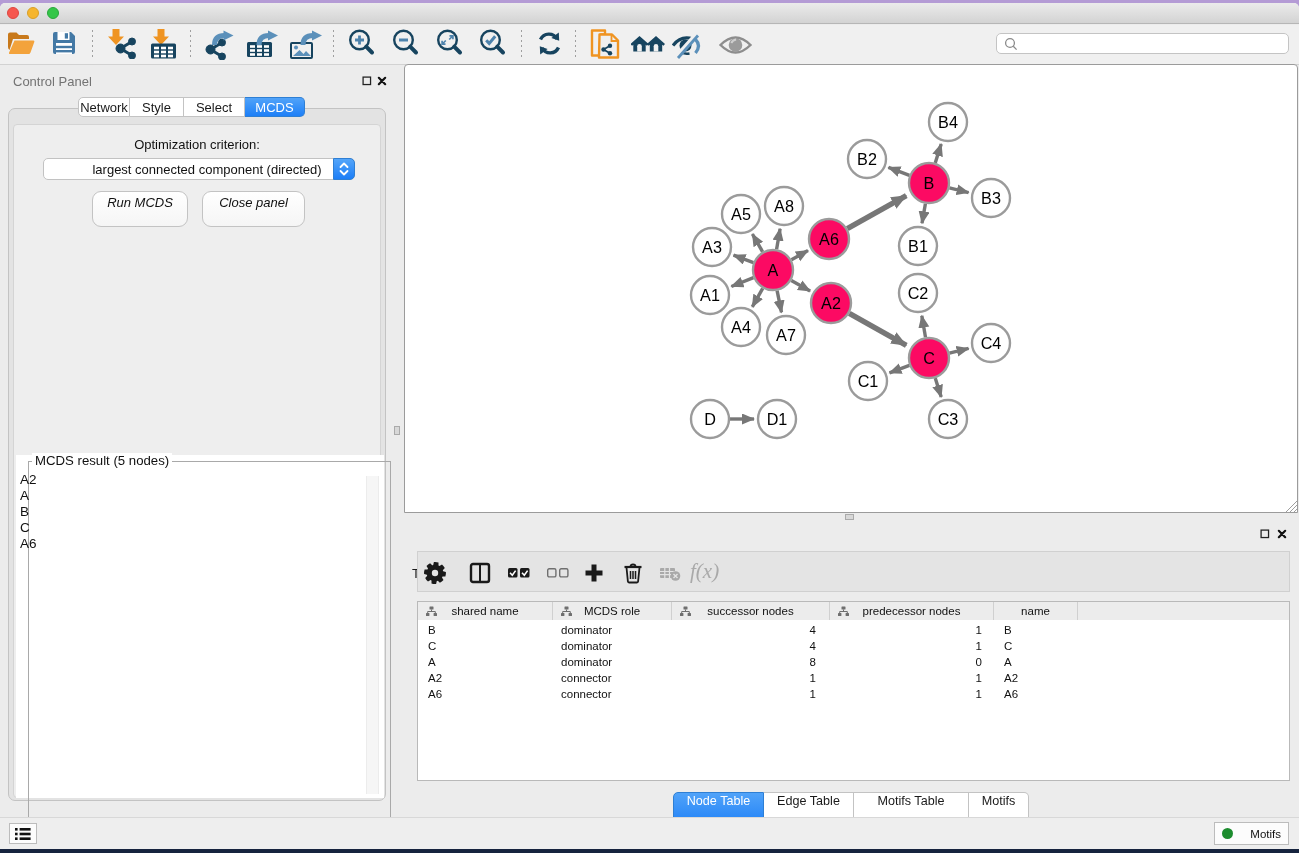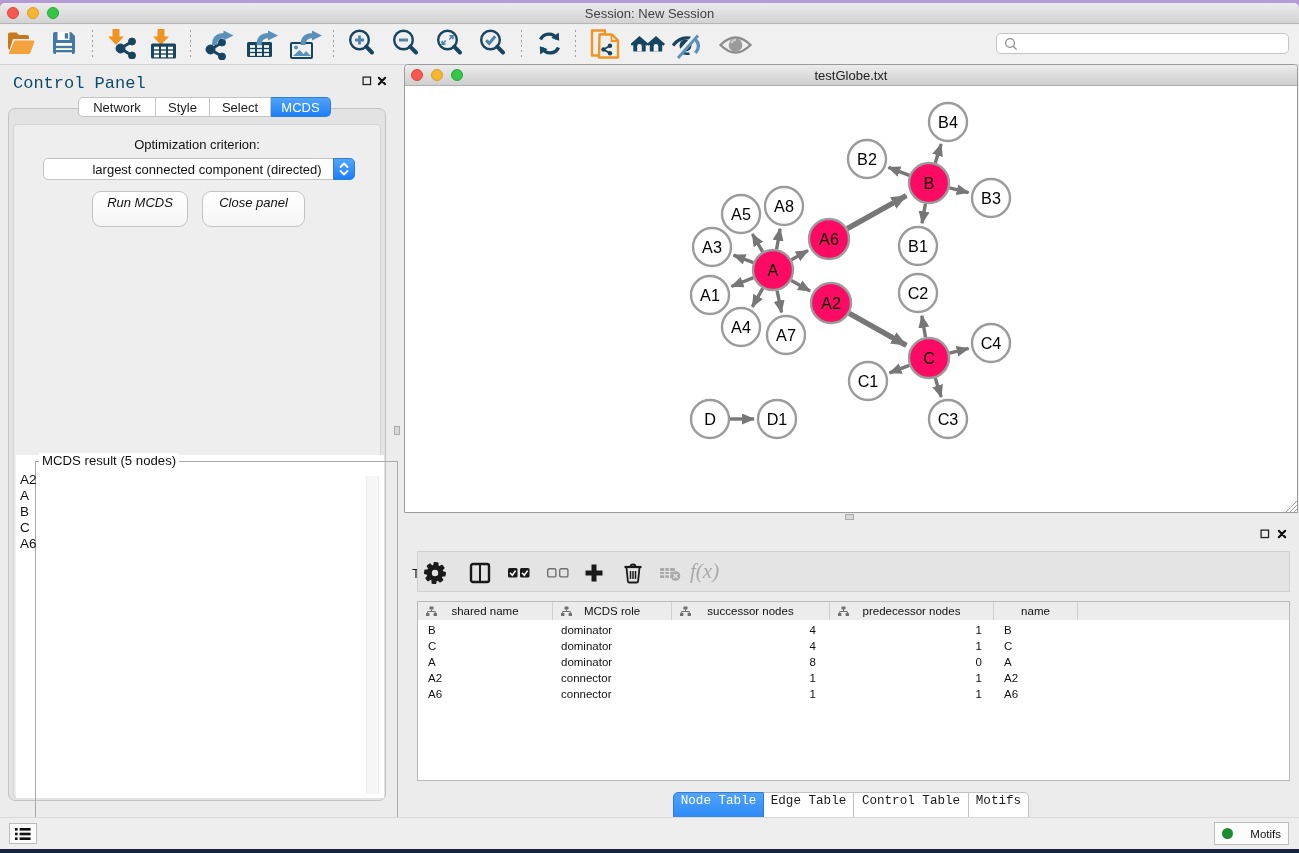--- a/index.html
+++ b/index.html
@@ -9,68 +9,67 @@
 .tl{position:absolute;width:12px;height:12px;border-radius:50%;top:4px;}
 #titlebar .t1{left:7px;background:#f6574e;border:0.5px solid #dd4640;}
 #titlebar .t2{left:27px;background:#f5b52e;border:0.5px solid #d99e27;}
 #titlebar .t3{left:47px;background:#35c649;border:0.5px solid #2aa63c;}
 #titletext{position:absolute;top:3px;width:100%;text-align:center;font-size:13px;color:#404040;}
 #toolbar{position:absolute;left:0;top:22px;width:100%;height:40px;background:#f0f0f0;border-bottom:1px solid #d2d2d2;}
 .sep{position:absolute;top:5px;height:28px;width:1px;background-image:linear-gradient(#9f9f9f 2px,transparent 2px);background-size:1px 5px;}
 #searchbox{position:absolute;left:996px;top:8px;width:293px;height:21px;background:#fff;border:1px solid #c4c4c4;border-radius:5px;}
 #searchbox svg{position:absolute;left:7px;top:3px;}
 
-#cp-title{position:absolute;left:13px;top:71px;font-size:17px;color:#0c4a6e;font-family:Liberation Mono, monospace;}
+#cp-title{position:absolute;left:13px;top:71px;font-size:13px;color:#737373;}
 #cpbox{position:absolute;left:8px;top:105px;width:378px;height:693px;background:#e3e3e3;border:1px solid #c3c3c3;border-radius:7px;}
 #cpinner{position:absolute;left:4px;top:15px;width:368px;height:674px;background:#eeeeee;border:1px solid #d4d4d4;border-radius:4px;}
 .seg{position:absolute;display:flex;height:20px;font-size:13px;}
 .seg div{background:#fff;border:1px solid #c3c3c3;border-left:none;color:#1a1a1a;text-align:center;line-height:19px;}
 .seg div:first-child{border-left:1px solid #c3c3c3;border-radius:5px 0 0 5px;}
 .seg div:last-child{border-radius:0 5px 5px 0;}
 .seg div.on{background:linear-gradient(#51a3f9,#1d7ff7);border-color:#2e7fd4;color:#fff;}
 #tabs1{left:78px;top:94px;}
 #opt-label{position:absolute;left:0;top:134px;width:394px;text-align:center;font-size:13px;color:#111;}
 #dropdown{position:absolute;left:43px;top:155px;width:312px;height:22px;background:#fff;border:1px solid #c2c2c2;border-radius:5px;font-size:13px;color:#111;text-align:center;line-height:21px;padding-left:16px;}
 #dd-step{position:absolute;right:-1px;top:-1px;width:22px;height:22px;border-radius:0 5px 5px 0;background:linear-gradient(#54a5f9,#1c7ef7);border:1px solid #2e7fd4;}
 .btn{position:absolute;height:36px;background:linear-gradient(#ffffff,#f5f5f5);border:1px solid #c3c3c3;border-radius:9px;font-size:13px;color:#111;text-align:center;line-height:21px;font-style:italic;}
 #mcds-list{position:absolute;left:16px;top:452px;width:368px;height:343px;background:#fff;}
-#mcds-fs{position:absolute;left:19px;top:6px;width:363px;height:361px;border:1px solid #a9a9a9;}
+#mcds-fs{position:absolute;left:12px;top:6px;width:363px;height:361px;border:1px solid #a9a9a9;}
 #mcds-legend{position:absolute;left:3px;top:-9px;background:#fff;padding:0 3px;font-size:13.2px;color:#111;white-space:nowrap;}
 #mcds-items{position:absolute;left:4px;top:17px;font-size:13.5px;color:#111;line-height:16px;}
 #mcds-sb{position:absolute;right:5px;top:21px;width:13px;height:318px;background:#f6f6f6;border-left:1px solid #ececec;border-right:1px solid #ececec;}
 
 #netwin{position:absolute;left:404px;top:61px;width:894px;height:449px;background:#fff;border:1px solid #9b9b9b;border-radius:4px 4px 0 0;}
 #nw-title{position:absolute;left:0;top:0;width:100%;height:21px;background:linear-gradient(#ececec,#cfcfcf);border-bottom:1px solid #b0b0b0;border-radius:4px 4px 0 0;}
 #nw-title .t1{left:6px;background:#f6574e;border:0.5px solid #dd4640;}
 #nw-title .t2{left:26px;background:#f5b52e;border:0.5px solid #d99e27;}
 #nw-title .t3{left:46px;background:#35c649;border:0.5px solid #2aa63c;}
 #nw-text{position:absolute;top:3px;width:100%;text-align:center;font-size:13px;color:#222;}
 #graph{position:absolute;left:0;top:22px;}
 #graph text{font-size:16.2px;fill:#000;}
 
 #tp-title{position:absolute;left:412px;top:523px;font-size:13px;color:#1a1a1a;margin-top:40px;}
 #tp-toolbar{position:absolute;left:417px;top:548px;width:873px;height:41px;background:#e4e4e4;border:1px solid #d0d0d0;}
 #table{position:absolute;left:417px;top:598px;width:873px;height:180px;background:#fff;border:1px solid #b9b9b9;}
 .th{position:absolute;top:0;height:18px;background:#ececec;border-right:1px solid #d0d0d0;font-size:11.5px;color:#111;text-align:center;line-height:18px;}
 .trow{position:absolute;font-size:11.5px;color:#111;height:16px;line-height:16px;}
-#tabs2{left:673px;top:789px;height:36px;font-family:Liberation Mono, monospace;}
+#tabs2{left:673px;top:789px;height:36px;}
 #tabs2 div{line-height:17px;font-size:12.6px;}
 #statusbar{position:absolute;left:0;top:814px;width:100%;height:35px;background:#eeeeee;border-top:1px solid #d8d8d8;}
 #bottomstrip{position:absolute;left:0;top:849px;width:1299px;height:4px;background:#16233e;}
 .sbbtn{position:absolute;background:#fcfcfc;border:1px solid #bcbcbc;}
 .handle{position:absolute;background:#d8d8d8;border:1px solid #aaa;}
 .wbtn{position:absolute;top:0;width:10px;height:10px;}
 </style></head>
 <body>
 <div id="win">
   <div id="titlebar">
       <div class="tl t1"></div>
       <div class="tl t2"></div>
       <div class="tl t3"></div>
-      <div id="titletext">Session: New Session</div>
     </div>
   <div id="toolbar">
       <svg class="abs" style="left:7px;top:6px;" width="28" height="25" viewBox="0 0 28 25">
         <path d="M1 3.5 Q1 1.5 3 1.5 L9.5 1.5 L12 4 L20 4 Q22 4 22 6 L22 8 L6 8 L2.5 19 Q1 18 1 16 Z" fill="#c8791b"></path>
 <path d="M7.5 9.5 L26.5 9.5 Q27.8 9.5 27.3 11 L23.5 21.5 Q23 23 21.5 23 L2.8 23 Q1.6 23 2 21.8 Z" fill="#f3a33c"></path>
       </svg>
       <svg class="abs" style="left:51px;top:5px;" width="26" height="26" viewBox="0 0 26 26">
         <path d="M2 4 q0-2 2-2 h16 l4 4 v16 q0 2 -2 2 h-18 q-2 0 -2-2 z" fill="#4479a5"></path>
 <rect x="6.5" y="2" width="12" height="8" fill="#fff"></rect>
         <rect x="13.8" y="3.2" width="3.2" height="5.4" fill="#4479a5"></rect>
@@ -227,46 +226,40 @@
   <svg class="wbtn" style="left:362px;top:73px;" viewBox="0 0 11 11">
       <rect x="1.2" y="1.2" width="8.2" height="8.2" fill="none" stroke="#222" stroke-width="1.4"></rect>
     </svg>
   <svg class="wbtn" style="left:377px;top:73px;" viewBox="0 0 11 11">
       <path d="M2 2 L9 9 M9 2 L2 9" stroke="#111" stroke-width="2.4" stroke-linecap="round"></path>
     </svg>
   <div id="cpbox">
       <div id="cpinner"></div>
     </div>
   <div class="seg" id="tabs1">
-      <div style="width:78px;">Network</div>
+      <div style="width:52px;">Network</div>
       <div style="width:54px;">Style</div>
       <div style="width:61px;">Select</div>
       <div class="on" style="width:60px;">MCDS</div>
     </div>
   <div id="opt-label">Optimization criterion:</div>
   <div id="dropdown">largest connected component (directed)<div id="dd-step"><svg width="20" height="20" viewBox="0 0 20 20">
           <path d="M6.5 8 L10 4.5 L13.5 8" fill="none" stroke="#fff" stroke-width="1.8" stroke-linejoin="round" stroke-linecap="round"></path>
           <path d="M6.5 12 L10 15.5 L13.5 12" fill="none" stroke="#fff" stroke-width="1.8" stroke-linejoin="round" stroke-linecap="round"></path>
         </svg></div></div>
   <div class="btn" style="left:92px;top:188px;width:96px;">Run MCDS</div>
   <div class="btn" style="left:202px;top:188px;width:103px;">Close panel</div>
   <div id="mcds-list">
     <div id="mcds-fs">
         <div id="mcds-legend">MCDS result (5 nodes)</div>
       </div>
     <div id="mcds-items">A2<br>A<br>B<br>C<br>A6</div>
     <div id="mcds-sb"></div>
   </div>
   <div id="netwin">
-    <div id="nw-title">
-        <div class="tl t1"></div>
-        <div class="tl t2"></div>
-        <div class="tl t3"></div>
-        <div id="nw-text">testGlobe.txt</div>
-      </div>
     <svg id="graph" width="892" height="426" viewBox="0 0 892 426">
       <defs>
           <marker id="arwt" markerWidth="14" markerHeight="12" refX="12" refY="5.5" orient="auto" markerUnits="userSpaceOnUse">
             <path d="M0,0 L13,5.5 L0,11 z" fill="#777777"></path>
           </marker>
           <marker id="arwk" markerWidth="18" markerHeight="15" refX="15" refY="6.5" orient="auto" markerUnits="userSpaceOnUse">
             <path d="M0,0 L16,6.5 L0,13 z" fill="#777777"></path>
           </marker>
         </defs>
 <g stroke="#777777">
@@ -455,21 +448,21 @@
       <div class="trow" style="left:586px;top:68px;">A2</div>
       <div class="trow" style="left:10px;top:84px;">A6</div>
       <div class="trow" style="left:143px;top:84px;">connector</div>
       <div class="trow" style="left:254px;top:84px;width:144px;text-align:right;">1</div>
       <div class="trow" style="left:412px;top:84px;width:152px;text-align:right;">1</div>
       <div class="trow" style="left:586px;top:84px;">A6</div>
     </div>
   <div class="seg" id="tabs2">
       <div class="on" style="width:91px;">Node Table</div>
       <div style="width:90px;">Edge Table</div>
-      <div style="width:115px;">Control Table</div>
+      <div style="width:115px;">Motifs Table</div>
       <div style="width:60px;">Motifs</div>
     </div>
   <div id="statusbar"></div>
   <div class="sbbtn" style="left:9px;top:820px;width:28px;height:21px;">
       <svg width="16" height="14" viewBox="0 0 16 14" style="position:absolute;left:5px;top:3px;">
         <g fill="#111">
           <rect x="0" y="1" width="2.6" height="2.6"></rect>
           <rect x="0" y="5.7" width="2.6" height="2.6"></rect>
           <rect x="0" y="10.4" width="2.6" height="2.6"></rect>
           <rect x="4.6" y="1" width="11" height="2.6"></rect>

